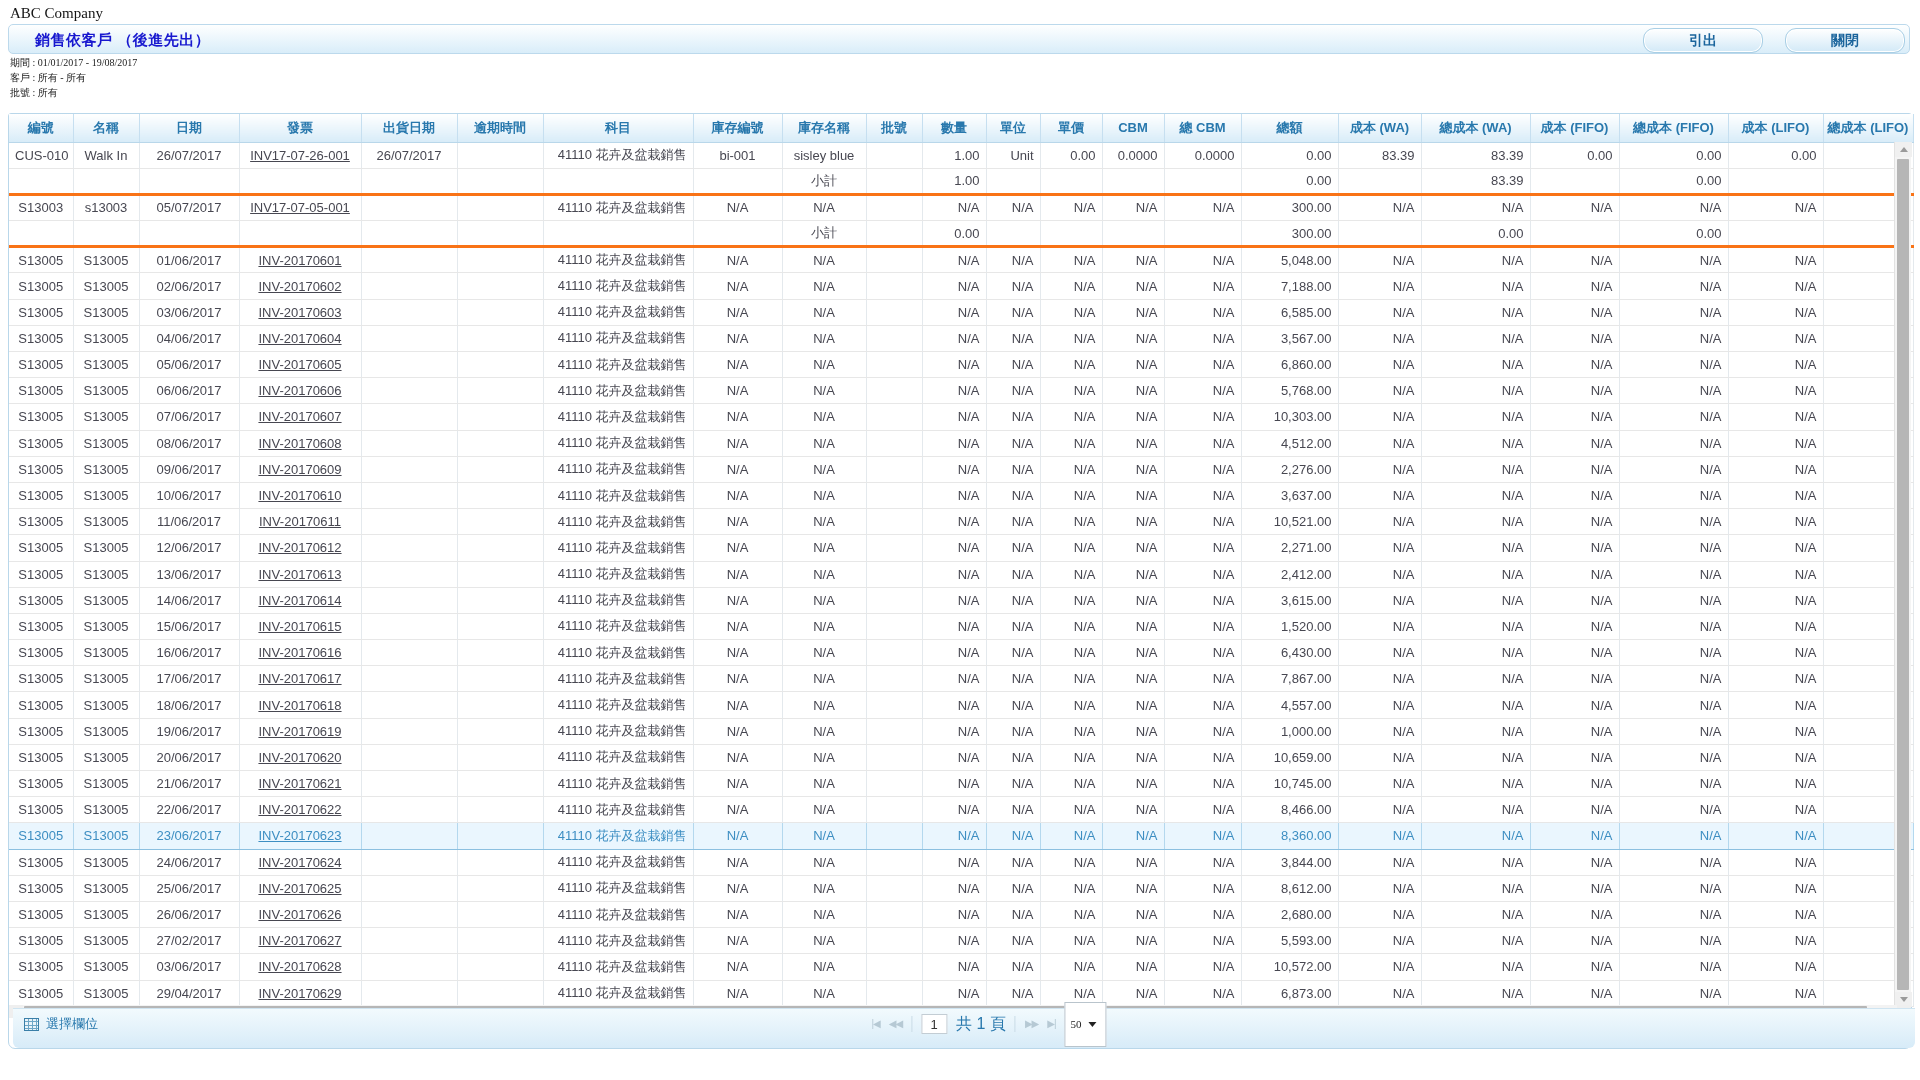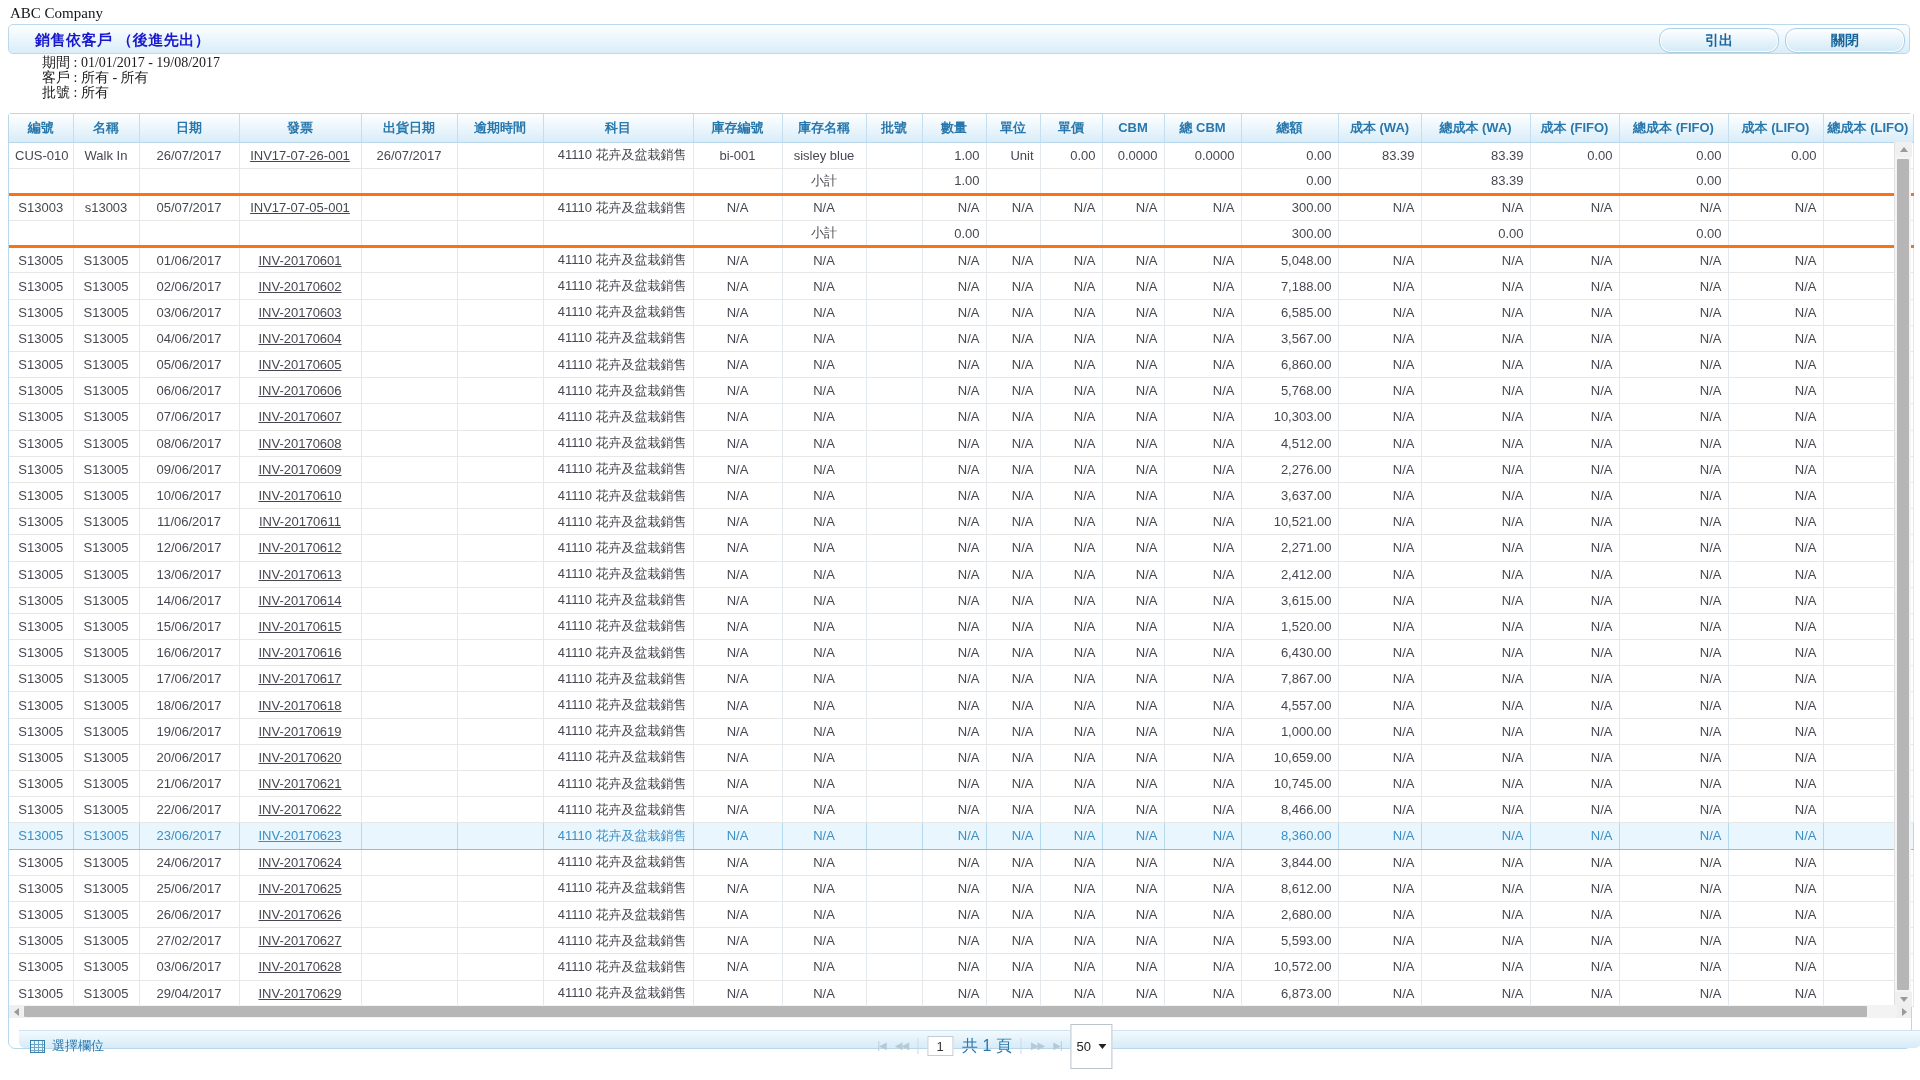--- a/index.html
+++ b/index.html
@@ -8,27 +8,27 @@
     font-family:"Liberation Sans",sans-serif;overflow:hidden;
   }
   
   .company{position:absolute;left:10px;top:5px;font-family:"Liberation Serif",serif;
     font-size:15px;color:#141414;}
   .titlebar{position:absolute;left:8px;top:24px;width:1902px;height:30px;
     border:1px solid #bcd9ec;border-radius:5px;box-sizing:border-box;
     background:linear-gradient(#feffff,#d9edf9);}
   .titlebar .title{position:absolute;left:26px;top:6px;font-size:15px;font-weight:700;
     color:#1818cf;letter-spacing:.5px;}
-  .tb-buttons{position:absolute;right:4px;top:3px;display:flex;gap:6px;}
+  .tb-buttons{position:absolute;right:4px;top:3px;display:flex;gap:22px;}
   .tb-btn{width:118px;height:23px;border:1px solid #a9cfe5;border-radius:11px;
     background:linear-gradient(#ffffff,#d2e9f7);box-shadow:inset 0 0 0 1px #ffffff;
     color:#1a649c;font-weight:700;font-size:14px;font-family:"Liberation Sans",sans-serif;
     display:flex;align-items:center;justify-content:center;cursor:pointer;}
   .filters{position:absolute;left:10px;top:56px;font-family:"Liberation Serif",serif;
-    font-size:14px;line-height:14.8px;color:#1b1b1b;margin-left:32px;}
+    font-size:10px;line-height:14.8px;color:#1b1b1b;}
   
   .widget{position:absolute;left:8px;top:113px;width:1904px;height:936px;
     border:1px solid #b9d7ea;border-radius:3px 3px 7px 7px;box-sizing:border-box;
     background:#ffffff;}
   table.grid{border-collapse:collapse;table-layout:fixed;width:1902px;
     font-size:13px;color:#474751;}
   table.grid th{height:28px;box-sizing:border-box;padding:0 4px;
     background:linear-gradient(#ffffff,#d8ecf8);
     color:#2878ad;font-weight:600;font-size:13px;white-space:nowrap;overflow:hidden;
     border-right:1px solid #c6dff0;border-bottom:1px solid #b9d7ea;}
@@ -59,39 +59,39 @@
   .harr{position:absolute;top:0;width:14px;height:13px;display:flex;
     align-items:center;justify-content:center;background:#efefef;cursor:pointer;}
   .harr.left{left:0;} .harr.right{right:0;}
   .tri-left{width:0;height:0;border-top:4px solid transparent;border-bottom:4px solid transparent;
     border-right:5px solid #9a9a9a;}
   .tri-right{width:0;height:0;border-top:4px solid transparent;border-bottom:4px solid transparent;
     border-left:5px solid #9a9a9a;}
   .hthumb{position:absolute;left:15px;right:44px;top:1px;bottom:1px;
     background:#b6b6b6;border-radius:1px;cursor:pointer;}
   
-  .bottombar{position:absolute;left:10px;bottom:0;height:18px;width:100%;box-sizing:border-box;
+  .bottombar{position:absolute;left:4px;bottom:0;height:40px;width:100%;box-sizing:border-box;
     background:linear-gradient(#f2fafd,#d7ebf8);border-top:1px solid #cfe4f1;
     border-radius:0 0 6px 6px;}
   .selcols{position:absolute;left:11px;top:6px;display:flex;align-items:center;gap:7px;
     color:#2878ad;font-size:13px;cursor:pointer;}
   .grid-icon{width:13px;height:11px;border:1px solid #3a7fa8;background-color:#eaf4fa;
     background-image:
       repeating-linear-gradient(to right, transparent 0 3px, #6ea6c6 3px 4px),
       repeating-linear-gradient(to bottom, transparent 0 2.5px, #6ea6c6 2.5px 3.5px);}
   .pager{position:absolute;left:50%;top:4px;transform:translateX(-50%);margin-left:25px;
     display:flex;align-items:center;gap:9px;height:22px;}
   .pgicon{color:#b6c9d4;font-size:10px;letter-spacing:-1px;cursor:default;line-height:22px;}
   .psep{width:1px;height:16px;background:#c9dbe6;}
   .pginput{width:24px;height:18px;border:1px solid #c3cdd4;text-align:center;
     font-size:13px;color:#333;font-family:"Liberation Sans",sans-serif;padding:0;}
   .pgof{color:#2878ad;font-size:16px;}
   .pgsize{min-width:30px;height:19px;border:1px solid #b9c4cc;background:#fff;
-    display:flex;align-items:center;gap:7px;padding:12px 5px;font-size:13px;color:#222;
-    cursor:pointer;}
+    display:flex;align-items:center;gap:7px;padding:12px 5px;font-size:11px;color:#222;
+    cursor:pointer;font-family:Liberation Serif, serif;}
   .caret{width:0;height:0;border-left:4px solid transparent;border-right:4px solid transparent;
     border-top:5px solid #222;}
 </style>
 </head>
 <body>
 
 <div class="company">ABC Company</div>
 
 <div class="titlebar">
   <span class="title">銷售依客戶 （後進先出）</span>

